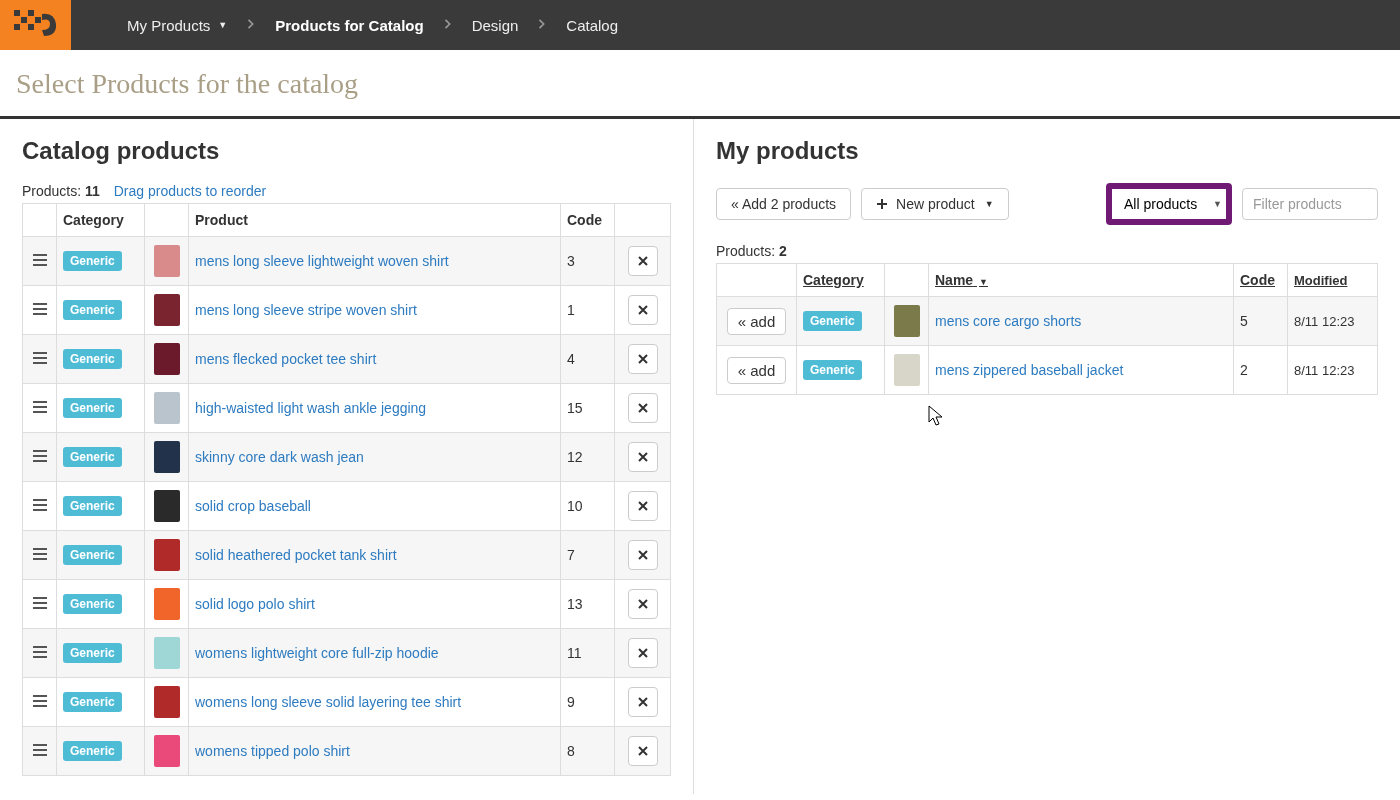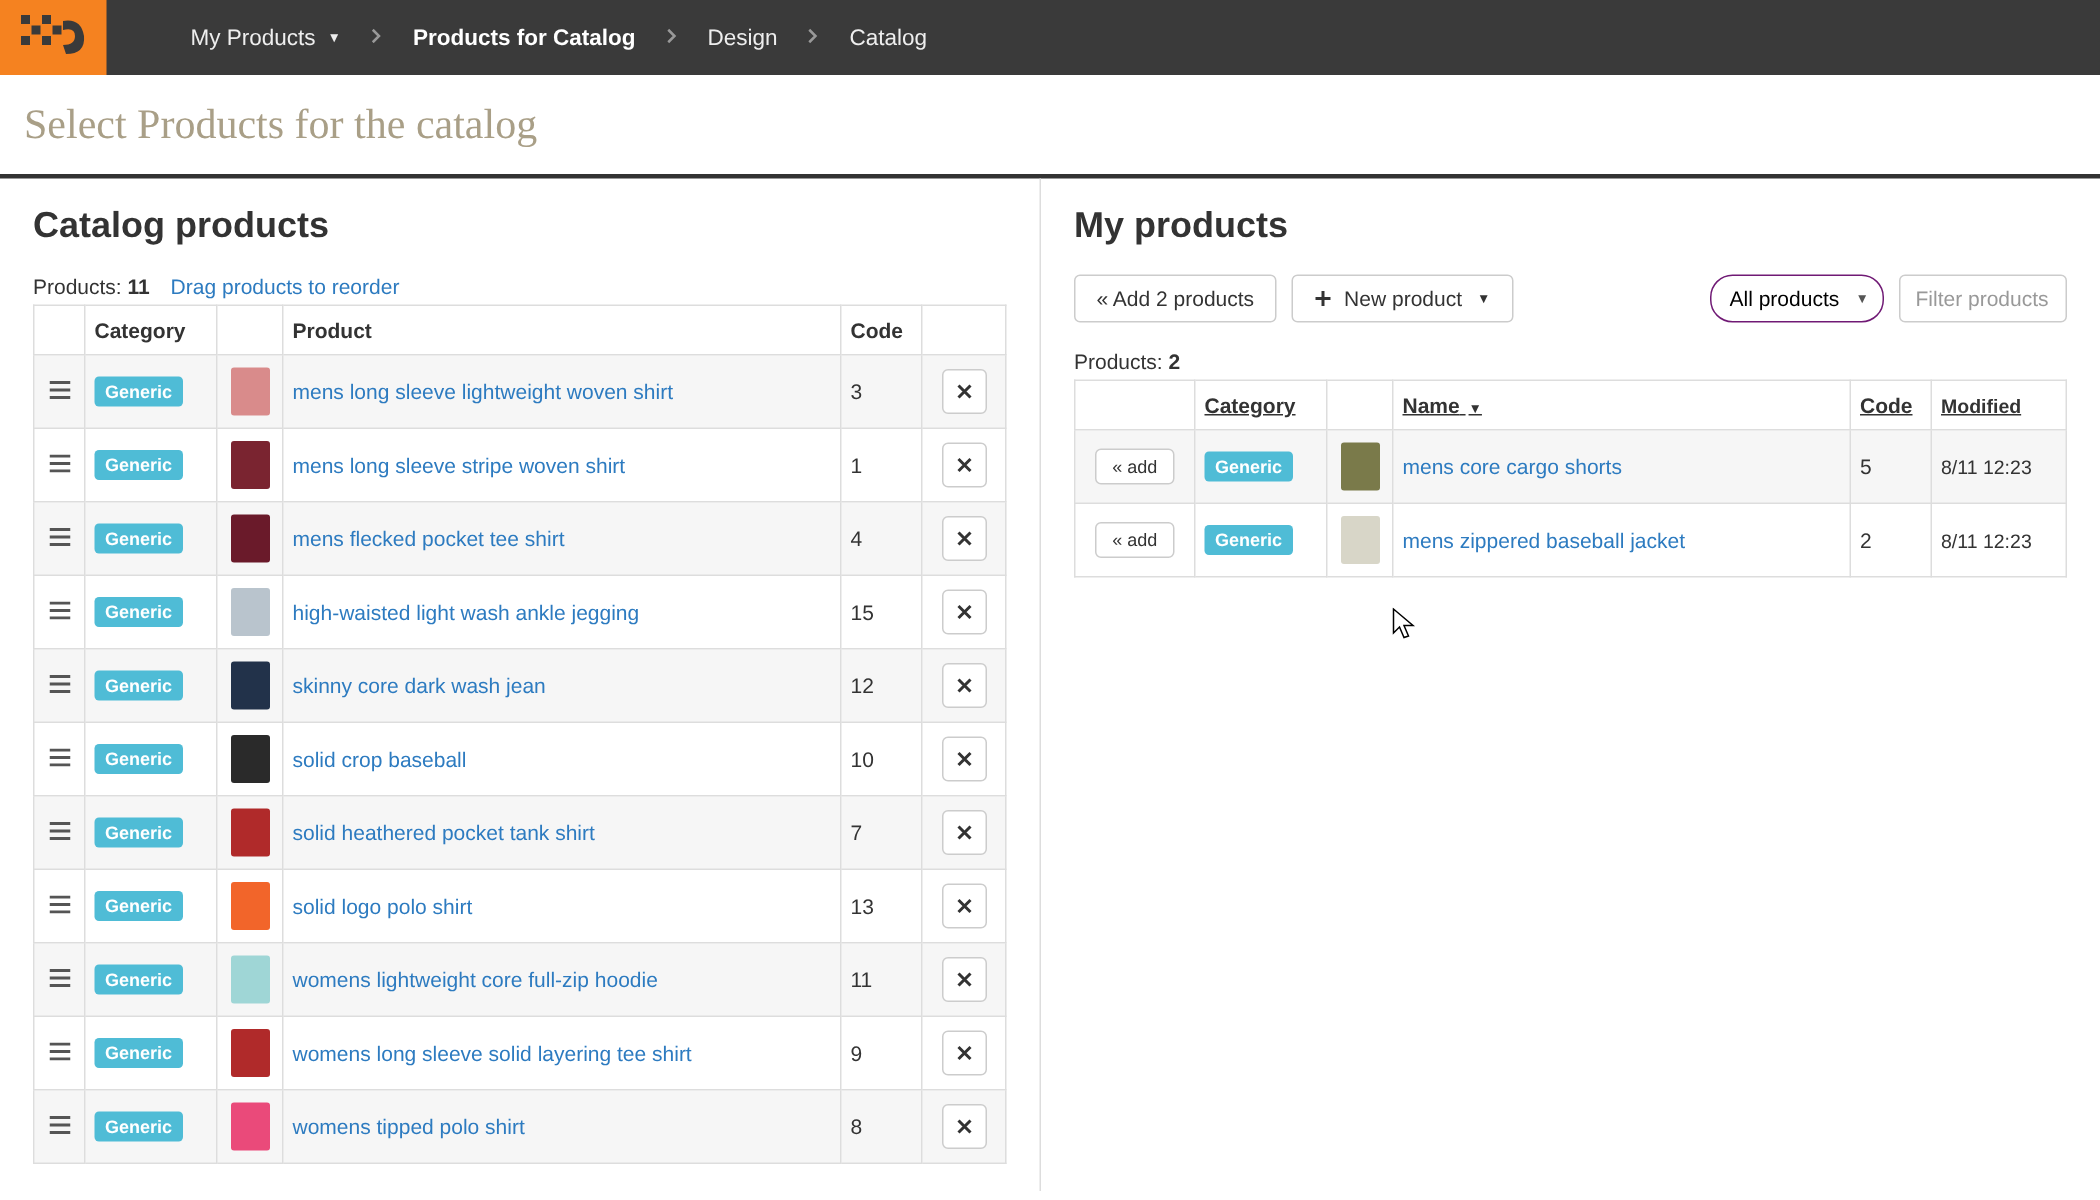--- a/index.html
+++ b/index.html
@@ -26,24 +26,24 @@
 
 .content { display: flex; }
 .pane { padding: 18px 22px; }
 .pane.left { width: 694px; border-right: 1px solid #ddd; }
 .pane.right { flex: 1; }
 .pane h2 { font-size: 24px; font-weight: 700; color: #333; margin-bottom: 18px; }
 
 .toolbar { display: flex; align-items: center; gap: 10px; margin-bottom: 18px; }
 .btn { background: #fff; border: 1px solid #ccc; border-radius: 4px; padding: 7px 14px; font-size: 14px; color: #333; cursor: pointer; display: inline-flex; align-items: center; gap: 8px; }
 .toolbar-right { margin-left: auto; display: flex; gap: 10px; align-items: center; }
-.select { appearance: none; background: #fff; border: 1px solid #701a75; border-radius: 15px; padding: 7px 28px 7px 12px; font-size: 14px; cursor: pointer; position: relative; }
+.select { appearance: none; background: #fff; border: 6px solid #701a75; border-radius: 4px; padding: 7px 28px 7px 12px; font-size: 14px; cursor: pointer; position: relative; }
 .select-wrap { position: relative; display: inline-block; }
 .select-wrap::after { content: "▼"; font-size: 9px; color: #555; position: absolute; right: 10px; top: 50%; transform: translateY(-50%); pointer-events: none; }
-.input-filter { border: 1px solid #ccc; border-radius: 4px; padding: 7px 10px; font-size: 14px; width: 112px; }
+.input-filter { border: 1px solid #ccc; border-radius: 4px; padding: 7px 10px; font-size: 14px; width: 136px; }
 .input-filter::placeholder { color: #999; }
 
 .counts { font-size: 14px; margin-bottom: 4px; }
 .counts b { font-weight: 700; }
 .hint { color: #2d7bc0; padding-left: 10px; }
 
 table { width: 100%; border-collapse: collapse; font-size: 14px; }
 th, td { border: 1px solid #ddd; padding: 8px 6px; text-align: left; vertical-align: middle; }
 th { font-weight: 700; background: #fff; }
 th.sortable { text-decoration: underline; cursor: pointer; }
@@ -51,21 +51,21 @@
 tbody tr:nth-child(even) { background: #fff; }
 
 .drag-handle { color: #555; cursor: grab; text-align: center; width: 30px; }
 .drag-handle svg { width: 14px; height: 12px; }
 
 .badge { display: inline-block; background: #4fbcd6; color: #fff; font-size: 12px; font-weight: 700; padding: 3px 7px; border-radius: 3px; }
 .thumb { width: 26px; height: 32px; border-radius: 2px; display: block; margin: 0 auto; }
 .prod-link { color: #2d7bc0; cursor: pointer; }
 .btn-icon { background: #fff; border: 1px solid #ccc; border-radius: 4px; width: 30px; height: 30px; display: inline-flex; align-items: center; justify-content: center; cursor: pointer; color: #333; }
 .btn-icon svg { width: 10px; height: 10px; }
-.btn-add { background: #fff; border: 1px solid #ccc; border-radius: 4px; padding: 4px 10px; font-size: 12px; cursor: pointer; color: #333; }
+.btn-add { background: #fff; border: 1px solid #ccc; border-radius: 4px; padding: 4px 10px; font-size: 15px; cursor: pointer; color: #333; }
 
 .col-tiny { width: 34px; }
 .col-cat { width: 88px; }
 .col-img { width: 44px; }
 .col-code { width: 54px; }
 .col-act { width: 56px; text-align: center; }
 .col-date { width: 90px; font-size: 13px; }
 .col-addbtn { width: 80px; text-align: center; }
 
 .caret-down { font-size: 9px; margin-left: 2px; }

